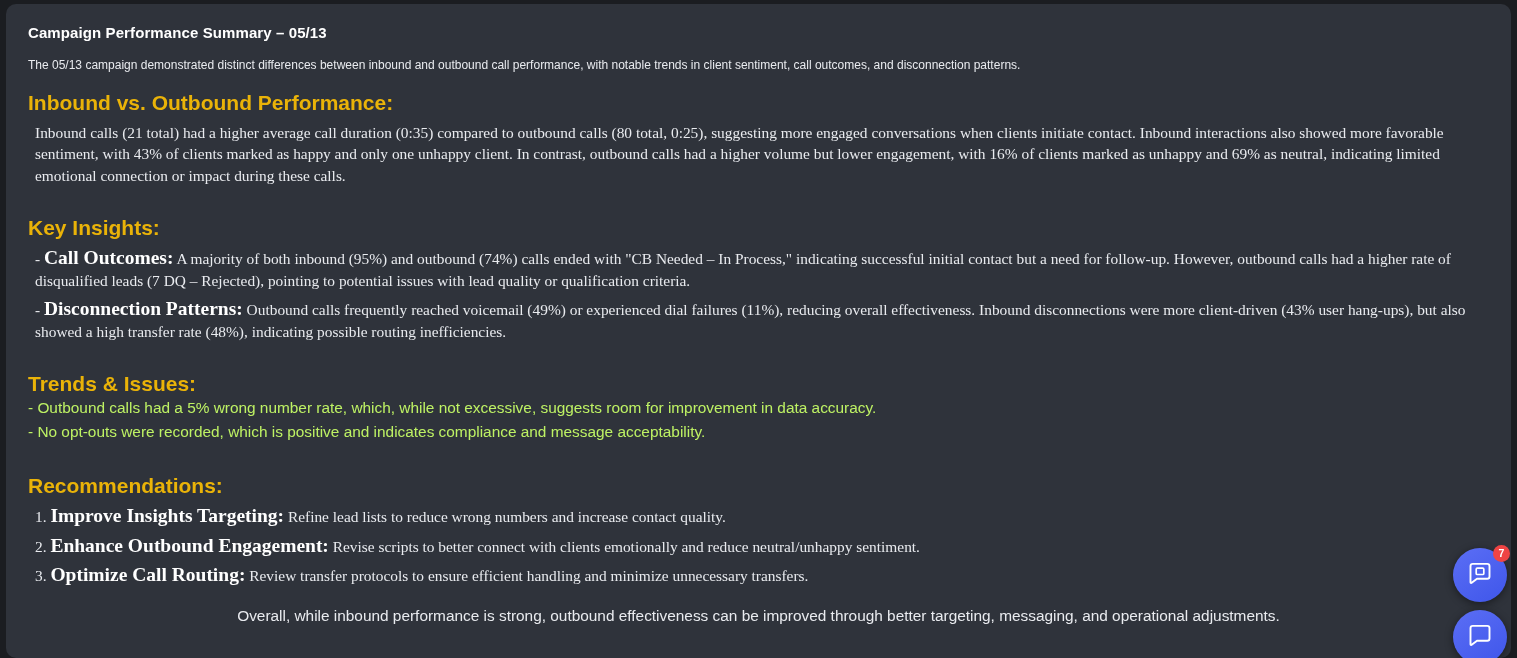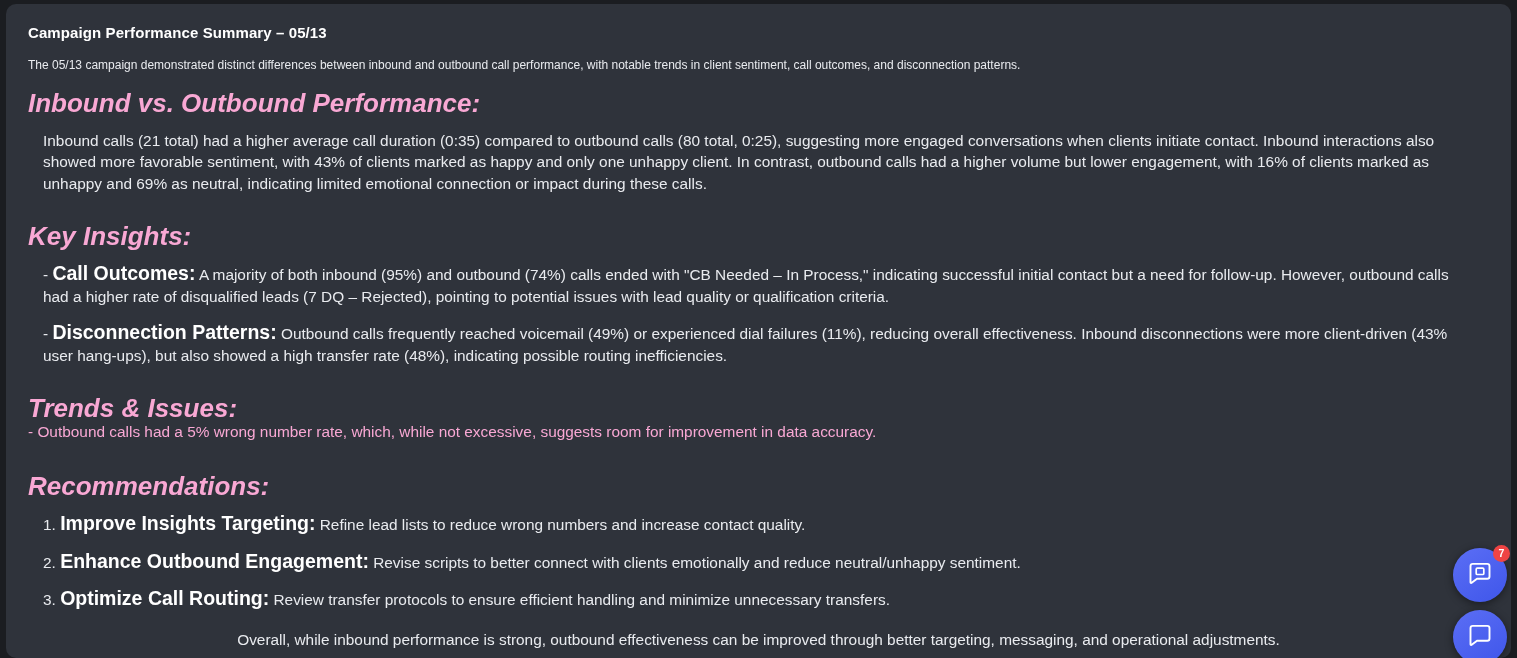--- a/index.html
+++ b/index.html
@@ -37,44 +37,43 @@
     margin: 0 0 14px 0;
     color: #ffffff;
   }
   p.para {
     font-size: 12px;
     line-height: 21.5px;
     margin: 0 0 8px 0;
     color: #e9ebef;
   }
   .sec-head {
-    font-size: 26px;
+    font-size: 21px;
     font-weight: bold;
-    color: #f9a8d4;
+    color: #eab308;
     margin: 14px 0 0 0;
     line-height: 24px;
-    font-style: italic;
   }
   .block {
     font-size: 15.4px;
     line-height: 21.5px;
     color: #e9ebef;
     margin: 0;
   }
   .block .lbl {
     font-size: 19.5px;
     font-weight: bold;
     color: #ffffff;
   }
-  .tight { margin: 15px; }
+  .tight { margin: 7px; font-family: Liberation Serif, serif; }
   .gap-top { margin-top: 30px; }
   .list-row {
     font-size: 15.4px;
     line-height: 24px;
-    color: #f9a8d4;
+    color: #bef264;
   }
   .num {
     font-size: 15.4px;
     color: #e9ebef;
   }
   .closing {
     font-size: 15.4px;
     line-height: 21.5px;
     color: #e9ebef;
     margin-top: 18px;
@@ -138,20 +137,21 @@
 
     <div class="sec-head">Inbound vs. Outbound Performance:</div>
     <p class="block tight">Inbound calls (21 total) had a higher average call duration (0:35) compared to outbound calls (80 total, 0:25), suggesting more engaged conversations when clients initiate contact. Inbound interactions also showed more favorable sentiment, with 43% of clients marked as happy and only one unhappy client. In contrast, outbound calls had a higher volume but lower engagement, with 16% of clients marked as unhappy and 69% as neutral, indicating limited emotional connection or impact during these calls.</p>
 
     <div class="sec-head gap-top">Key Insights:</div>
     <p class="block tight"><span>- </span><span class="lbl">Call Outcomes:</span><span> A majority of both inbound (95%) and outbound (74%) calls ended with "CB Needed – In Process," indicating successful initial contact but a need for follow-up. However, outbound calls had a higher rate of disqualified leads (7 DQ – Rejected), pointing to potential issues with lead quality or qualification criteria.</span></p>
     <p class="block tight"><span>- </span><span class="lbl">Disconnection Patterns:</span><span> Outbound calls frequently reached voicemail (49%) or experienced dial failures (11%), reducing overall effectiveness. Inbound disconnections were more client-driven (43% user hang-ups), but also showed a high transfer rate (48%), indicating possible routing inefficiencies.</span></p>
 
     <div class="sec-head gap-top">Trends &amp; Issues:</div>
     <div class="list-row">- Outbound calls had a 5% wrong number rate, which, while not excessive, suggests room for improvement in data accuracy.</div>
+    <div class="list-row">- No opt-outs were recorded, which is positive and indicates compliance and message acceptability.</div>
 
     <div class="sec-head gap-top">Recommendations:</div>
     <p class="block tight"><span class="num">1. </span><span class="lbl">Improve Insights Targeting:</span><span> Refine lead lists to reduce wrong numbers and increase contact quality.</span></p>
     <p class="block tight"><span class="num">2. </span><span class="lbl">Enhance Outbound Engagement:</span><span> Revise scripts to better connect with clients emotionally and reduce neutral/unhappy sentiment.</span></p>
     <p class="block tight"><span class="num">3. </span><span class="lbl">Optimize Call Routing:</span><span> Review transfer protocols to ensure efficient handling and minimize unnecessary transfers.</span></p>
 
     <p class="closing">Overall, while inbound performance is strong, outbound effectiveness can be improved through better targeting, messaging, and operational adjustments.</p>
 
   </div>
 

